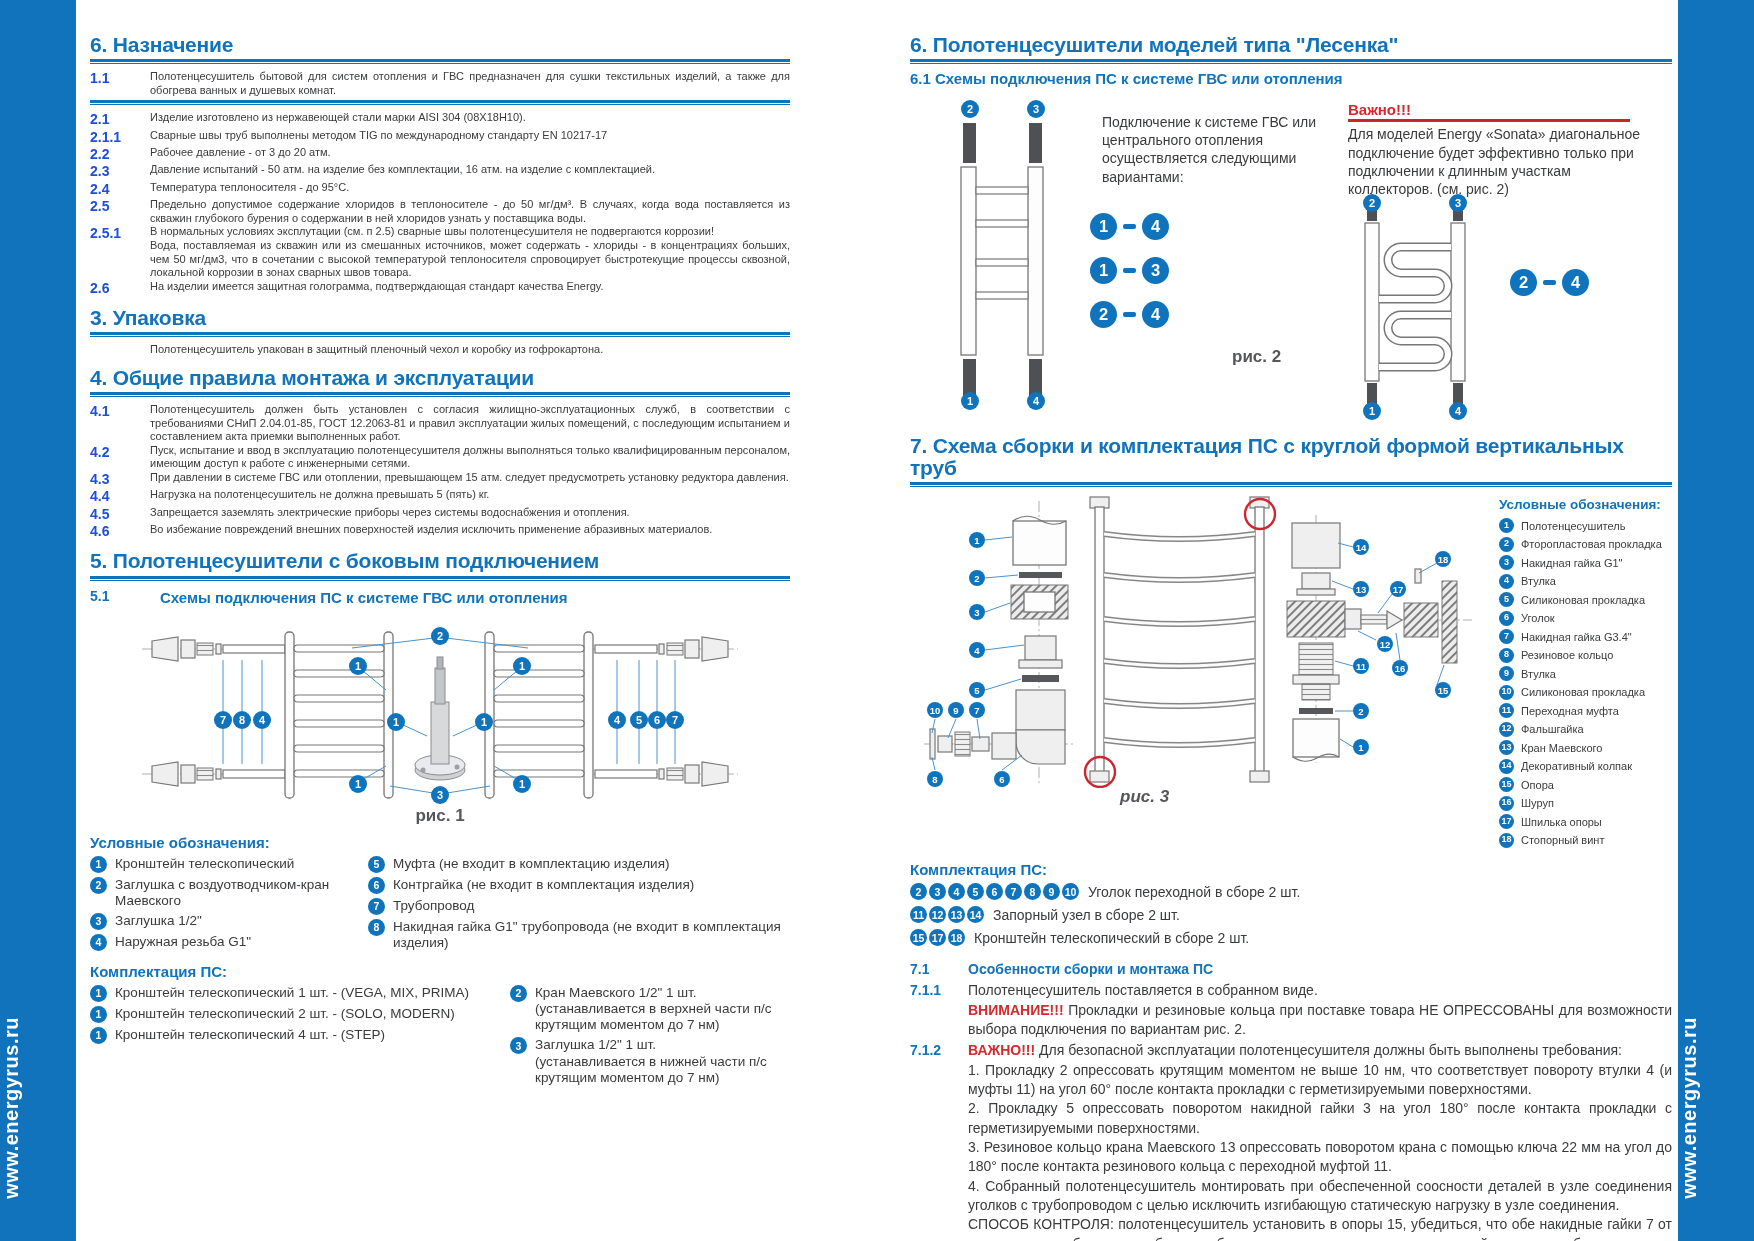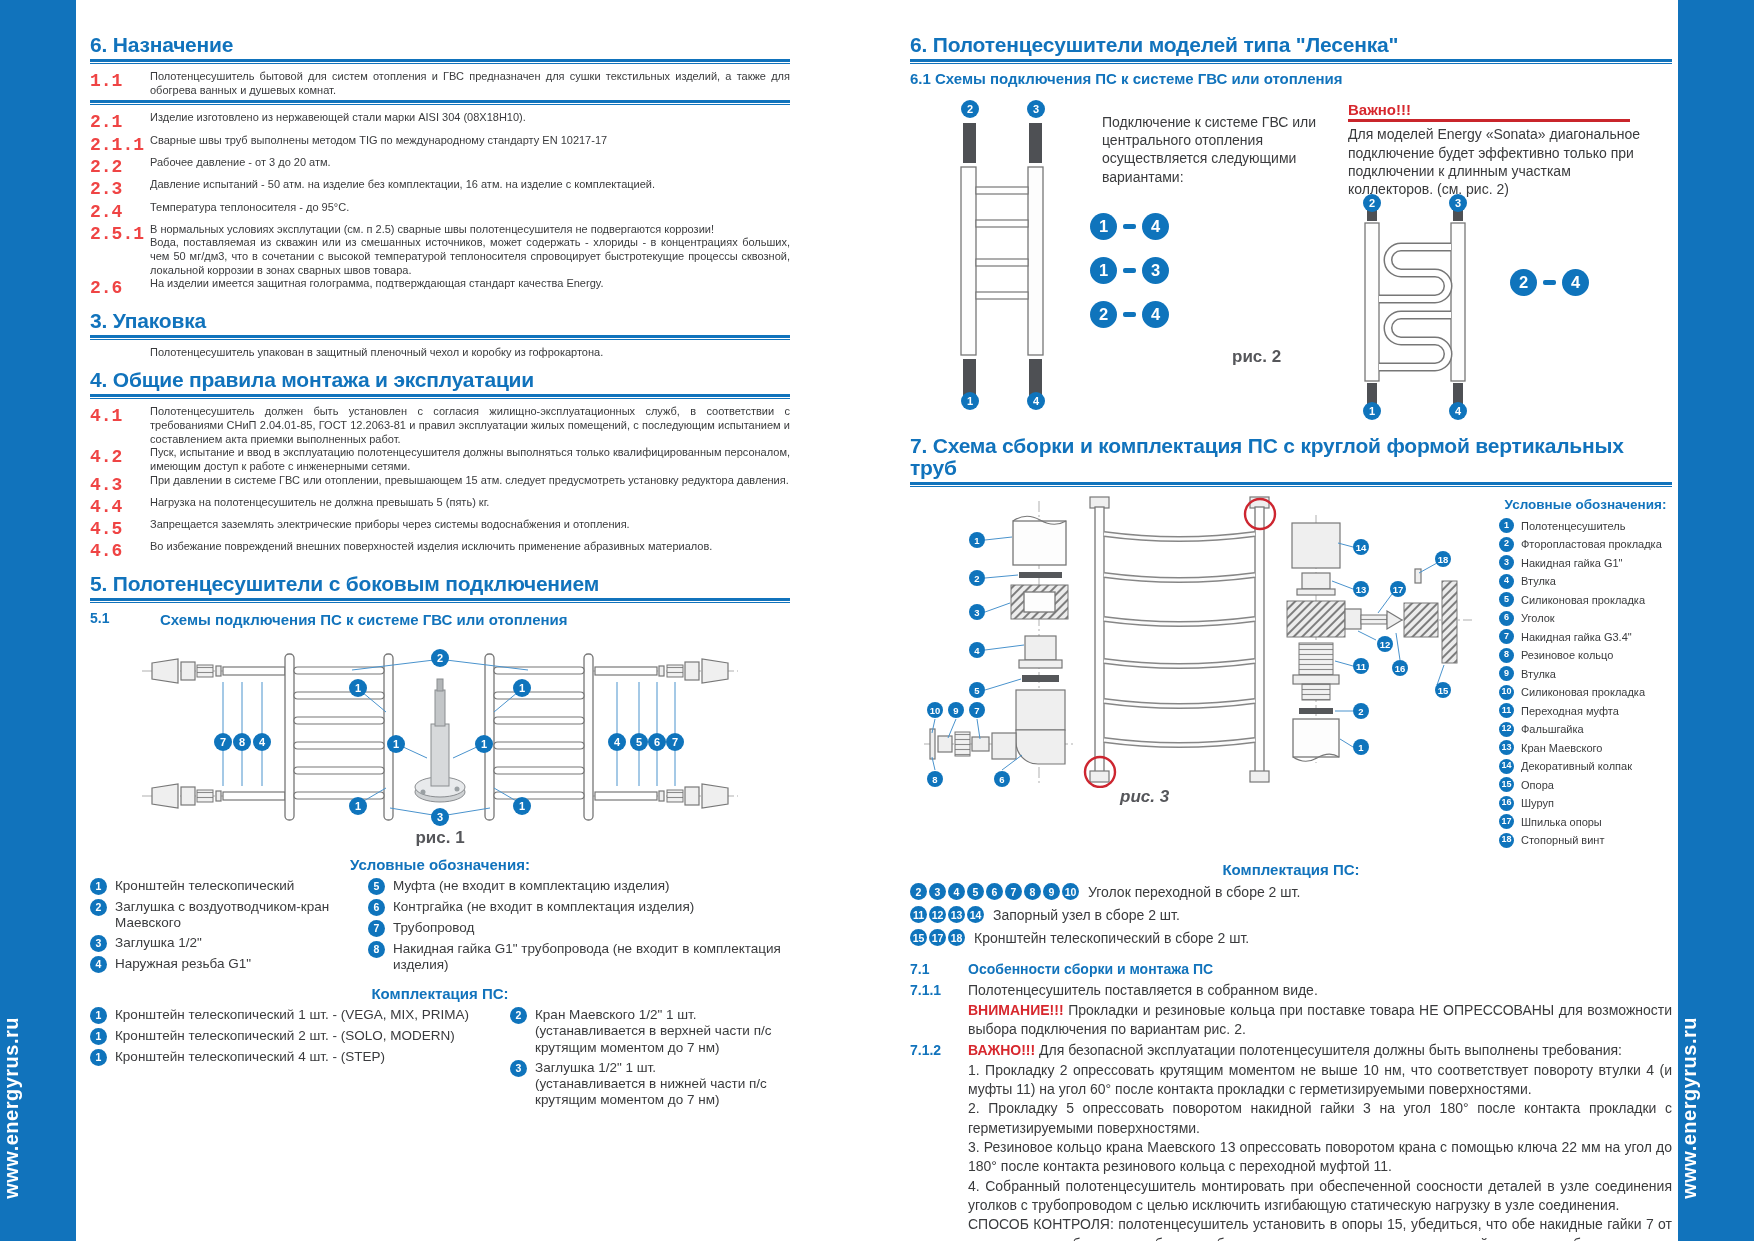--- a/index.html
+++ b/index.html
@@ -21,36 +21,36 @@
 
   
   .sec-h { color:#1173bc; font-weight:bold; font-size:21px; line-height:1.05; letter-spacing:-0.2px; margin-top:10px; }
   .sec-h.first { margin-top:4px; }
   .sec-rule { height:5px; border-top:3px solid #1173bc; border-bottom:1px solid #1173bc; margin:3px 0 6px 0; }
   .sub-h { color:#1173bc; font-weight:bold; font-size:15px; margin:2px 0 4px 0; }
   .sub-row { display:flex; } .sub-row .nnum{ width:70px; }
 
   
   .item { display:flex; }
-  .inum { width:60px; flex:none; color:#ef4444; font-weight:bold; font-size:18px; line-height:1.24;font-family:Liberation Mono, monospace; }
+  .inum { width:60px; flex:none; color:#1d4ed8; font-weight:bold; font-size:14px; line-height:1.24; }
   .itxt { flex:1; font-size:11px; line-height:1.24; text-align:justify; white-space:pre-line; }
 
   
   .badge, .fbadge { display:inline-flex; align-items:center; justify-content:center;
     background:#0f74bc; color:#fff; border-radius:50%; font-weight:bold; flex:none; }
   .badge { width:17px; height:17px; font-size:10.5px; }
   .badge.s { width:15px; height:15px; font-size:9px; }
   .fbadge { position:absolute; width:18px; height:18px; font-size:11px; transform:translate(-50%,-50%); }
   .fbadge.s { width:16px; height:16px; font-size:9.5px; }
   .badge.xl, .xlb { width:27px; height:27px; font-size:16.5px; }
   .xlb { display:inline-flex; align-items:center; justify-content:center; background:#0f74bc; color:#fff; border-radius:50%; font-weight:bold; }
   .vdash { width:13px; height:5px; background:#0f74bc; border-radius:2px; margin:0 6px; }
 
   
-  .blue-t { color:#1173bc; font-weight:bold; font-size:15px; margin:8px 0 5px 0;text-align:center; }
+  .blue-t { color:#1173bc; font-weight:bold; font-size:15px; margin:8px 0 5px 0; }
   .lcols { display:flex; }
   .litem { display:flex; gap:8px; margin-bottom:4px; font-size:13.5px; line-height:1.2; }
   .litem .lt { white-space:pre-line; }
 
   
   .figblock { position:relative; }
   .badge-layer { position:absolute; inset:0; pointer-events:none; }
   .figcap { font-weight:bold; color:#55565a; font-size:17px; }
   .cl   { stroke:#a6a6a6; stroke-width:0.9; stroke-dasharray:11 3 2 3; }
   .part { fill:#efefef; stroke:#777; stroke-width:1.2; }
@@ -137,20 +137,24 @@
         <div class="item">
           <span class="inum">2.3</span>
           <span class="itxt">Давление испытаний - 50 атм. на изделие без комплектации, 16 атм. на изделие с  комплектацией.</span>
         </div>
 
         <div class="item">
           <span class="inum">2.4</span>
           <span class="itxt">Температура теплоносителя - до 95°С.</span>
         </div>
 
+        <div class="item">
+          <span class="inum">2.5</span>
+          <span class="itxt">Предельно допустимое содержание хлоридов в теплоносителе - до 50 мг/дм³. В случаях, когда вода поставляется из скважин глубокого бурения о содержании в ней хлоридов узнать у поставщика воды.</span>
+        </div>
 
         <div class="item">
           <span class="inum">2.5.1</span>
           <span class="itxt">В нормальных условиях эксплутации (см. п 2.5) сварные швы полотенцесушителя не подвергаются коррозии!
 Вода, поставляемая из скважин или из смешанных источников, может содержать - хлориды - в концентрациях больших, чем 50 мг/дм3, что в сочетании с высокой температурой теплоносителя спровоцирует быстротекущие процессы сквозной, локальной коррозии в зонах сварных швов товара.</span>
         </div>
 
         <div class="item">
           <span class="inum">2.6</span>
           <span class="itxt">На изделии имеется защитная голограмма, подтверждающая стандарт качества Energy.</span>

